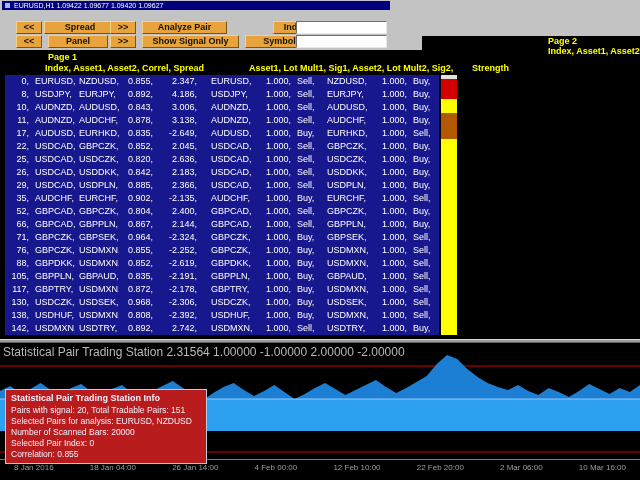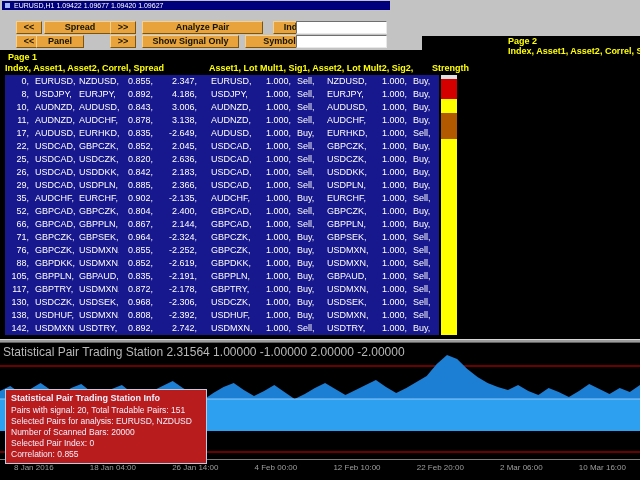--- a/index.html
+++ b/index.html
@@ -16,32 +16,32 @@
 
   
   .gbtn{background:#e8a33c;border:1px solid;border-color:#f7d08a #7a5512 #7a5512 #f7d08a;
         color:#141400;font-size:9px;font-weight:bold;text-align:center;line-height:11px;height:13px;box-sizing:border-box;cursor:default;}
   .ginput{background:#fff;border:1px solid;border-color:#6f6f6f #e8e8e8 #e8e8e8 #6f6f6f;height:13px;box-sizing:border-box;
           font-size:9px;padding:0 2px;}
 
   .b-prev1{left:16px;top:21px;width:26px;}
   .b-spread{left:44px;top:21px;width:72px;}
   .b-next1{left:110px;top:21px;width:26px;}
-  .b-analyze{left:142px;top:21px;width:121px;}
+  .b-analyze{left:142px;top:21px;width:85px;}
   .l-index{left:245px;top:21px;width:48px;margin-left:28px;}
   .i-index{left:296px;top:21px;width:91px;}
   .b-prev2{left:16px;top:35px;width:26px;}
-  .b-panel{left:36px;top:35px;width:48px;}
+  .b-panel{left:48px;top:35px;width:60px;}
   .b-next2{left:110px;top:35px;width:26px;}
   .b-signal{left:142px;top:35px;width:97px;}
   .l-symbol{left:245px;top:35px;width:72px;}
   .i-symbol{left:296px;top:35px;width:91px;}
 
   
-  .ytext{color:#ffff00;font-size:9px;font-weight:bold;white-space:nowrap;}
+  .ytext{color:#ffff00;font-size:9px;font-weight:bold;white-space:nowrap;margin-left:40px;}
   .p1-title{left:8px;top:52px;}
   .hdr-left{left:5px;top:63px;}
   .hdr-mid{left:209px;top:63px;}
   .hdr-strength{left:432px;top:63px;}
   .p2-title{left:508px;top:36px;}
   .p2-header{left:508px;top:46px;width:132px;overflow:hidden;}
 
   
   .ptable{left:5px;top:75px;width:434px;height:260px;background:#18188e;}
   .prow{display:grid;grid-template-columns:26px 44px 44px 36px 44px 8px 48px 38px 30px 48px 38px 30px;

